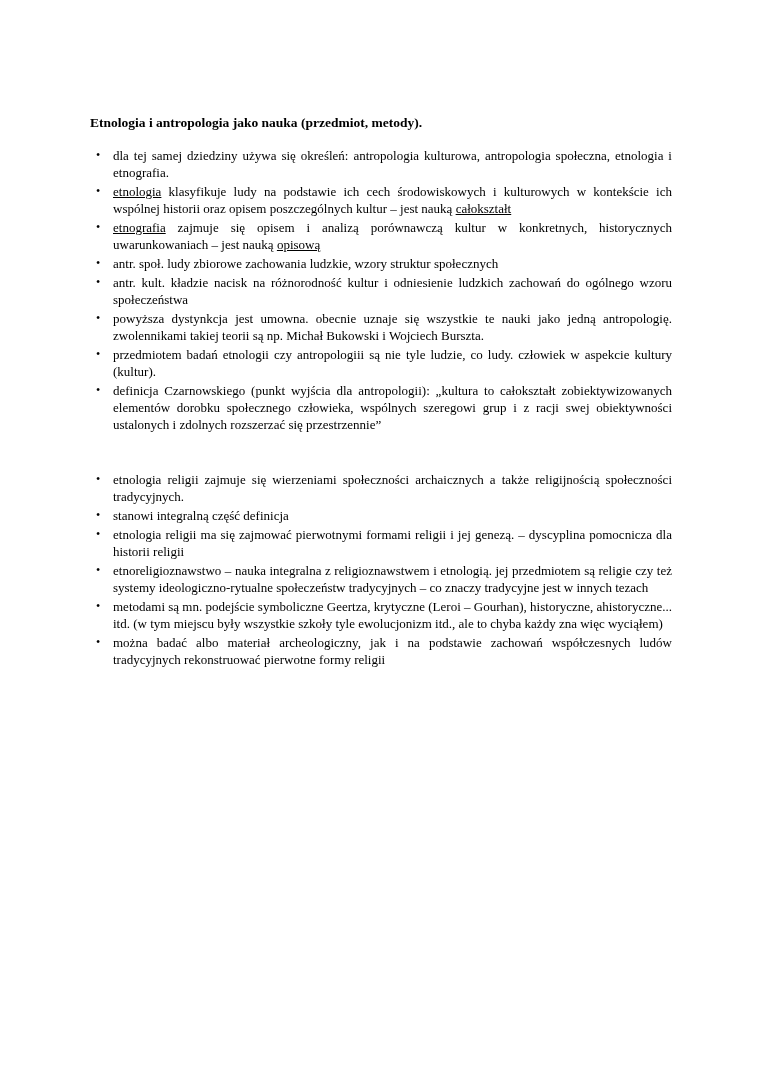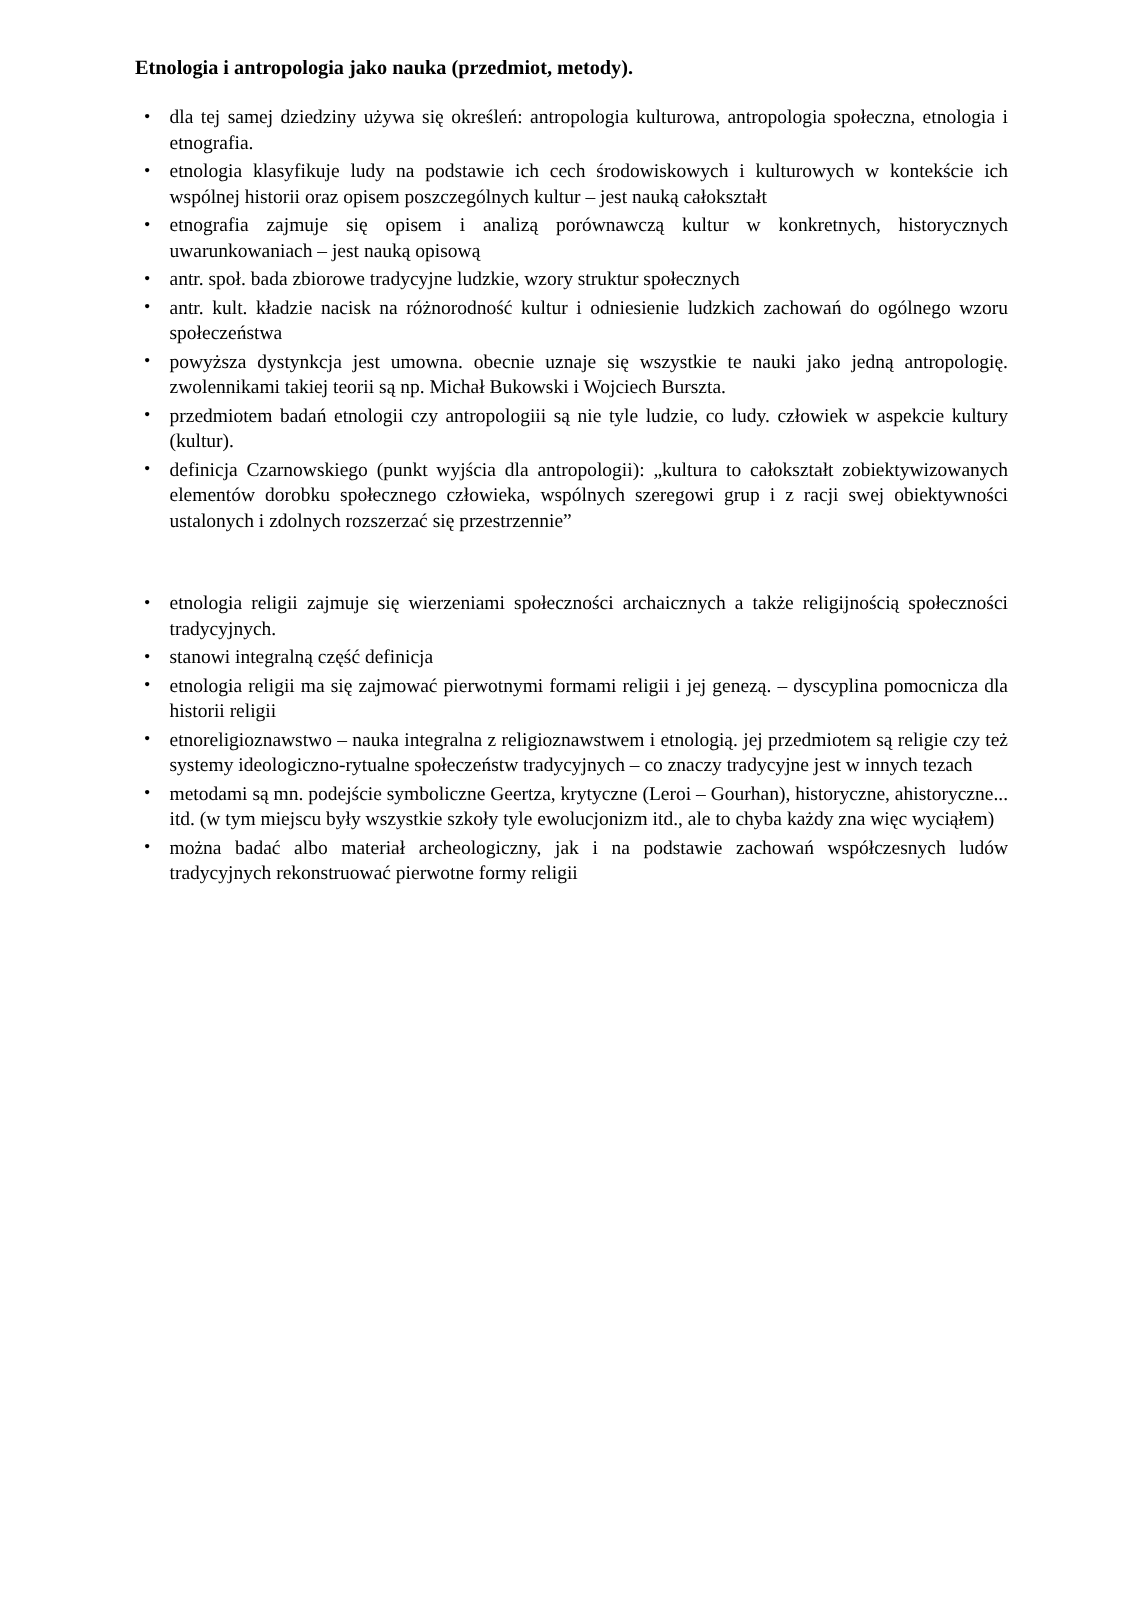--- a/index.html
+++ b/index.html
@@ -6,21 +6,21 @@
     margin: 0;
     padding: 0;
     background: #ffffff;
   }
   .page {
     position: relative;
     width: 760px;
     height: 1075px;
     background: #ffffff;
     box-sizing: border-box;
-    padding: 36px 88px 40px 90px;
+    padding: 114px 88px 40px 90px;
     font-family: "Liberation Serif", "DejaVu Serif", serif;
     color: #000000;
     font-size: 13px;
     line-height: 17px;
     overflow: hidden;
   }
   .heading {
     font-size: 13.5px;
     font-weight: bold;
     margin: 0 0 16px 0;
@@ -40,37 +40,38 @@
     margin-bottom: 2px;
     text-align: justify;
   }
   ul.bullets li .marker {
     position: absolute;
     left: 0;
     top: 0;
     font-size: 12px;
   }
   .u {
+    text-decoration: underline;
   }
   .gap-before-list {
     height: 16px;
   }
 </style>
 </head>
 <body>
 
 <div class="page">
   <div id="content">
       <div class="section">
         <div class="heading">Etnologia i antropologia jako nauka (przedmiot, metody).</div>
         <ul class="bullets">
           <li><span class="marker">•</span><span><span>dla tej samej dziedziny używa się określeń: antropologia kulturowa, antropologia społeczna, etnologia i etnografia.</span></span></li>
           <li><span class="marker">•</span><span><span class="u">etnologia</span><span> klasyfikuje ludy na podstawie ich cech środowiskowych i kulturowych w kontekście ich wspólnej historii oraz opisem poszczególnych kultur – jest nauką </span><span class="u">całokształt</span></span></li>
           <li><span class="marker">•</span><span><span class="u">etnografia</span><span> zajmuje się opisem i analizą porównawczą kultur w konkretnych, historycznych uwarunkowaniach – jest nauką </span><span class="u">opisową</span></span></li>
-          <li><span class="marker">•</span><span><span>antr. społ. bada zbiorowe tradycyjne ludzkie, wzory struktur społecznych</span></span></li>
+          <li><span class="marker">•</span><span><span>antr. społ. ludy zbiorowe zachowania ludzkie, wzory struktur społecznych</span></span></li>
           <li><span class="marker">•</span><span><span>antr. kult. kładzie nacisk na różnorodność kultur i odniesienie ludzkich zachowań do ogólnego wzoru społeczeństwa</span></span></li>
           <li><span class="marker">•</span><span><span>powyższa dystynkcja jest umowna. obecnie uznaje się wszystkie te nauki jako jedną antropologię. zwolennikami takiej teorii są np. Michał Bukowski i Wojciech Burszta.</span></span></li>
           <li><span class="marker">•</span><span><span>przedmiotem badań etnologii czy antropologiii są nie tyle ludzie, co ludy. człowiek w aspekcie kultury (kultur).</span></span></li>
           <li><span class="marker">•</span><span><span>definicja Czarnowskiego (punkt wyjścia dla antropologii): „kultura to całokształt zobiektywizowanych elementów dorobku społecznego człowieka, wspólnych szeregowi grup i z racji swej obiektywności ustalonych i zdolnych rozszerzać się przestrzennie”</span></span></li>
         </ul>
       </div>
       <div class="section">
         <div class="gap-before-list"></div>
         <ul class="bullets">
           <li><span class="marker">•</span><span><span>etnologia religii zajmuje się wierzeniami społeczności archaicznych a także religijnością społeczności tradycyjnych.</span></span></li>

